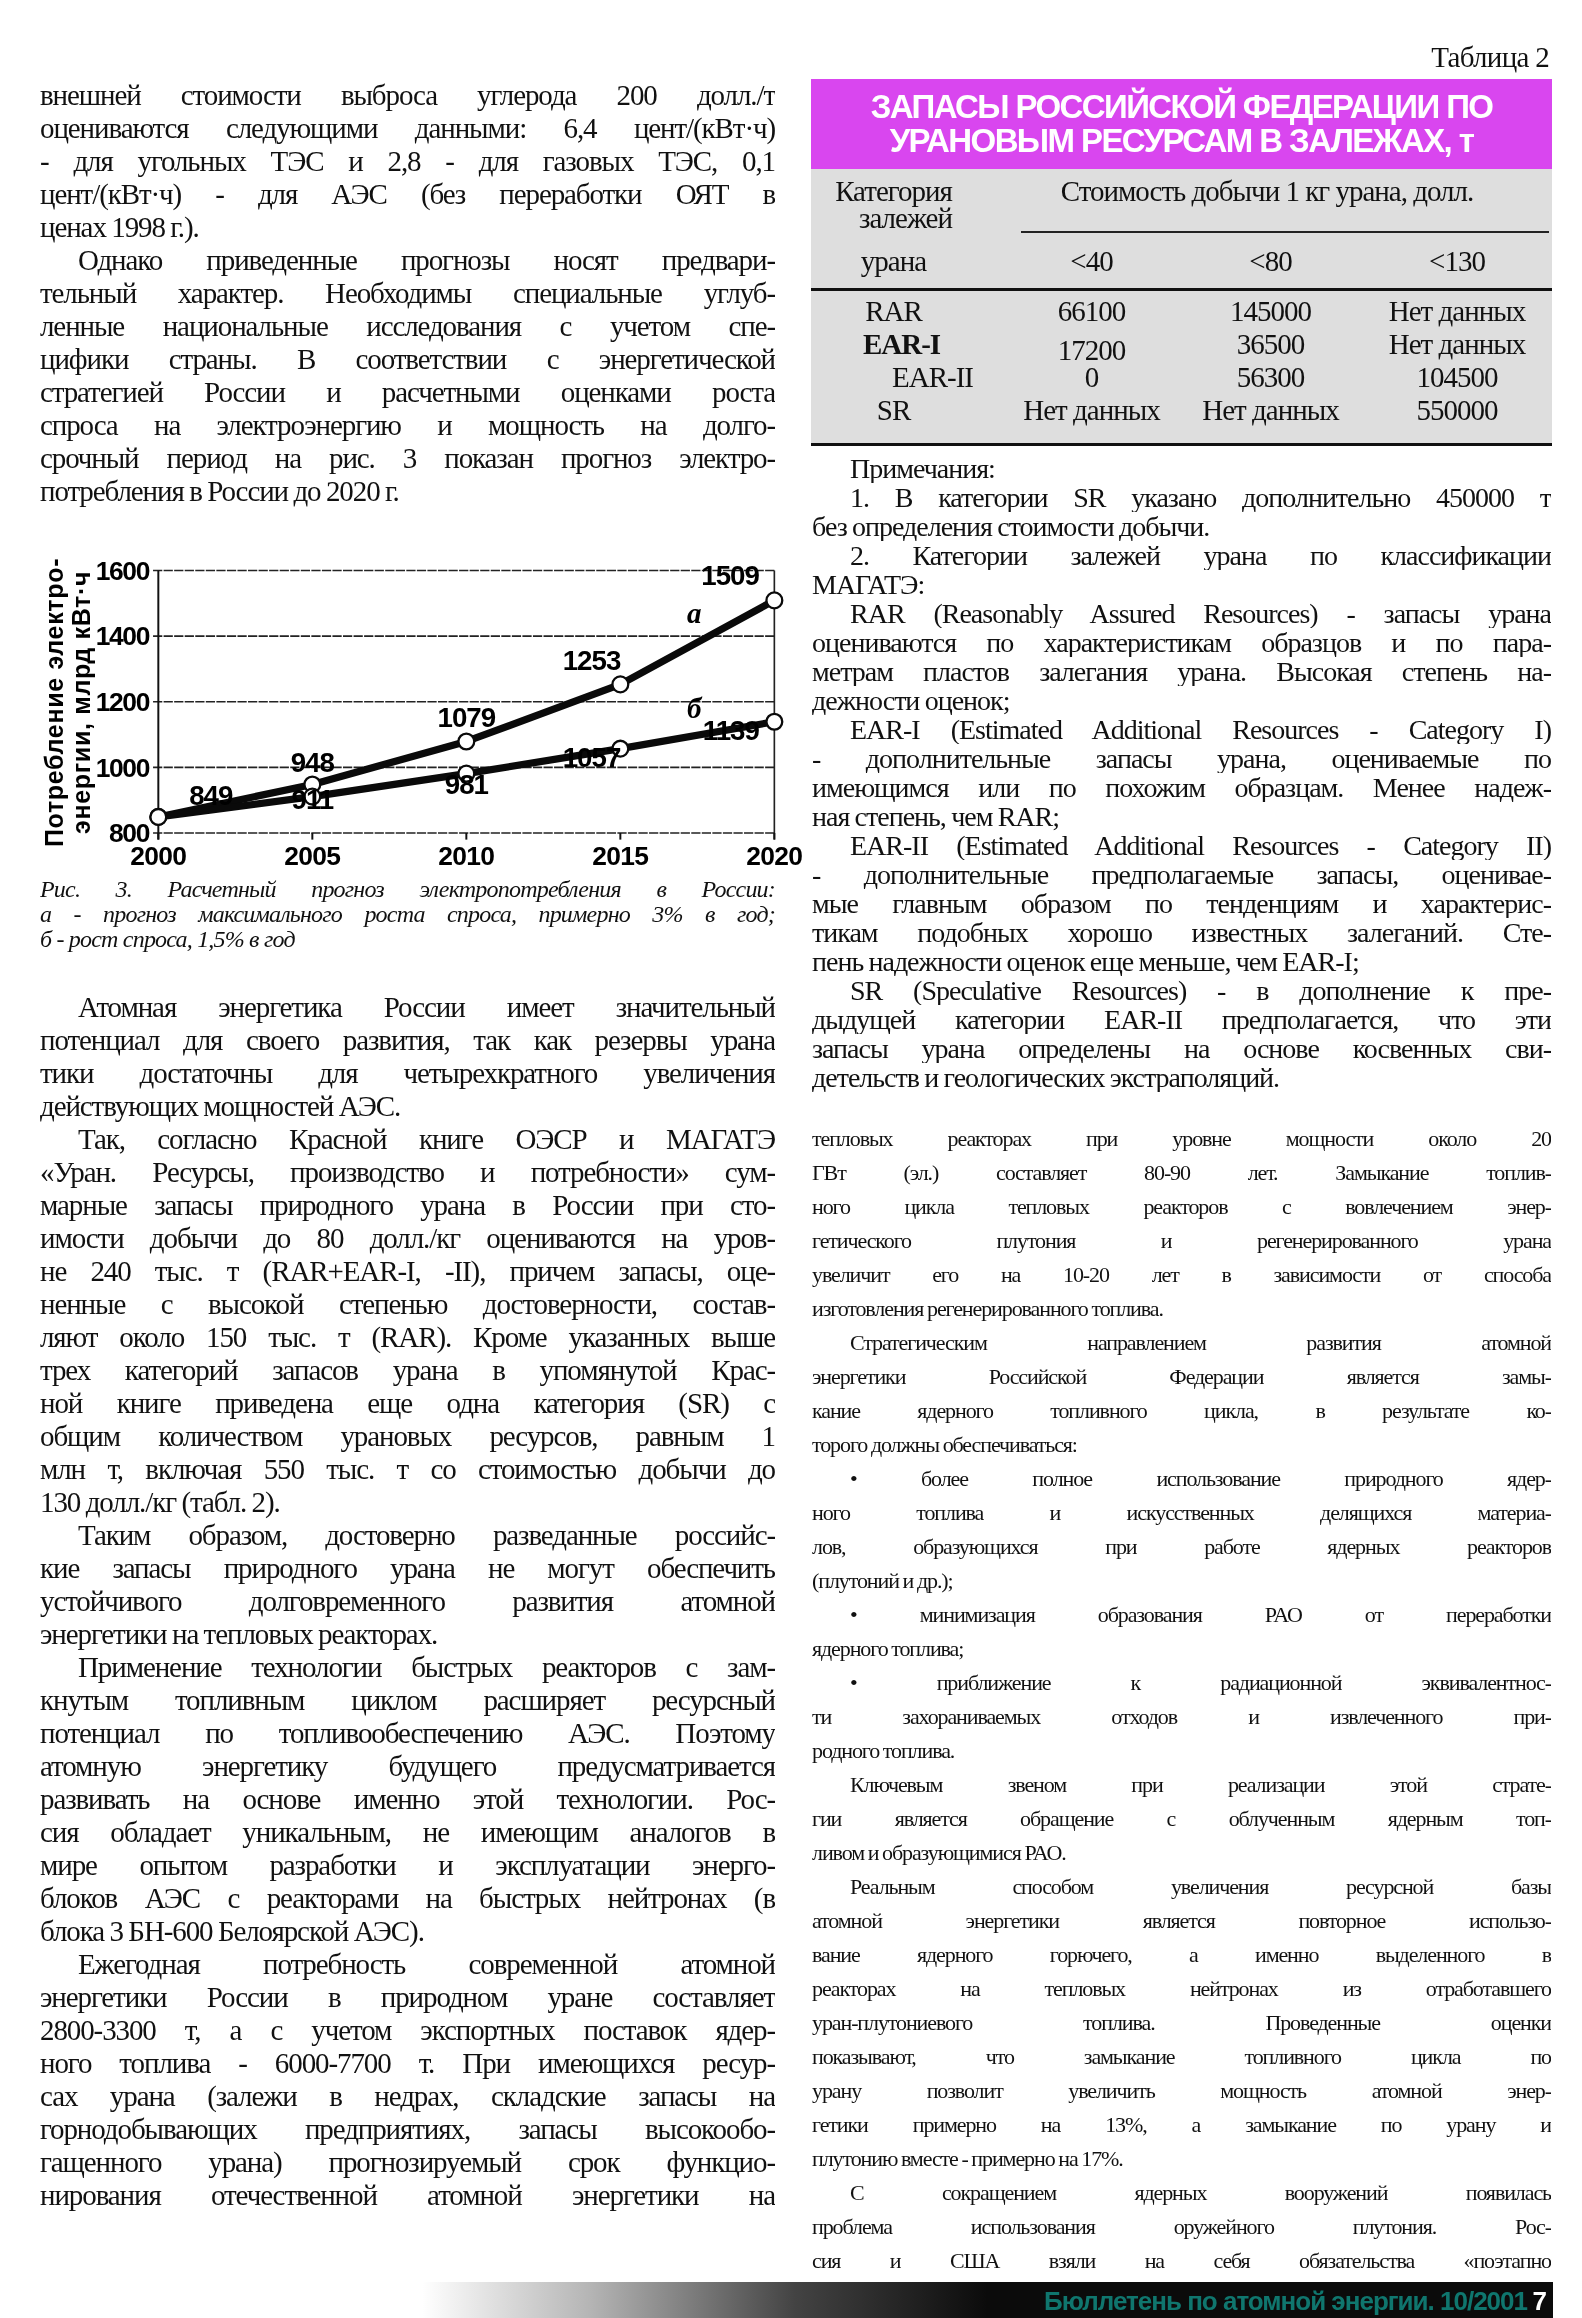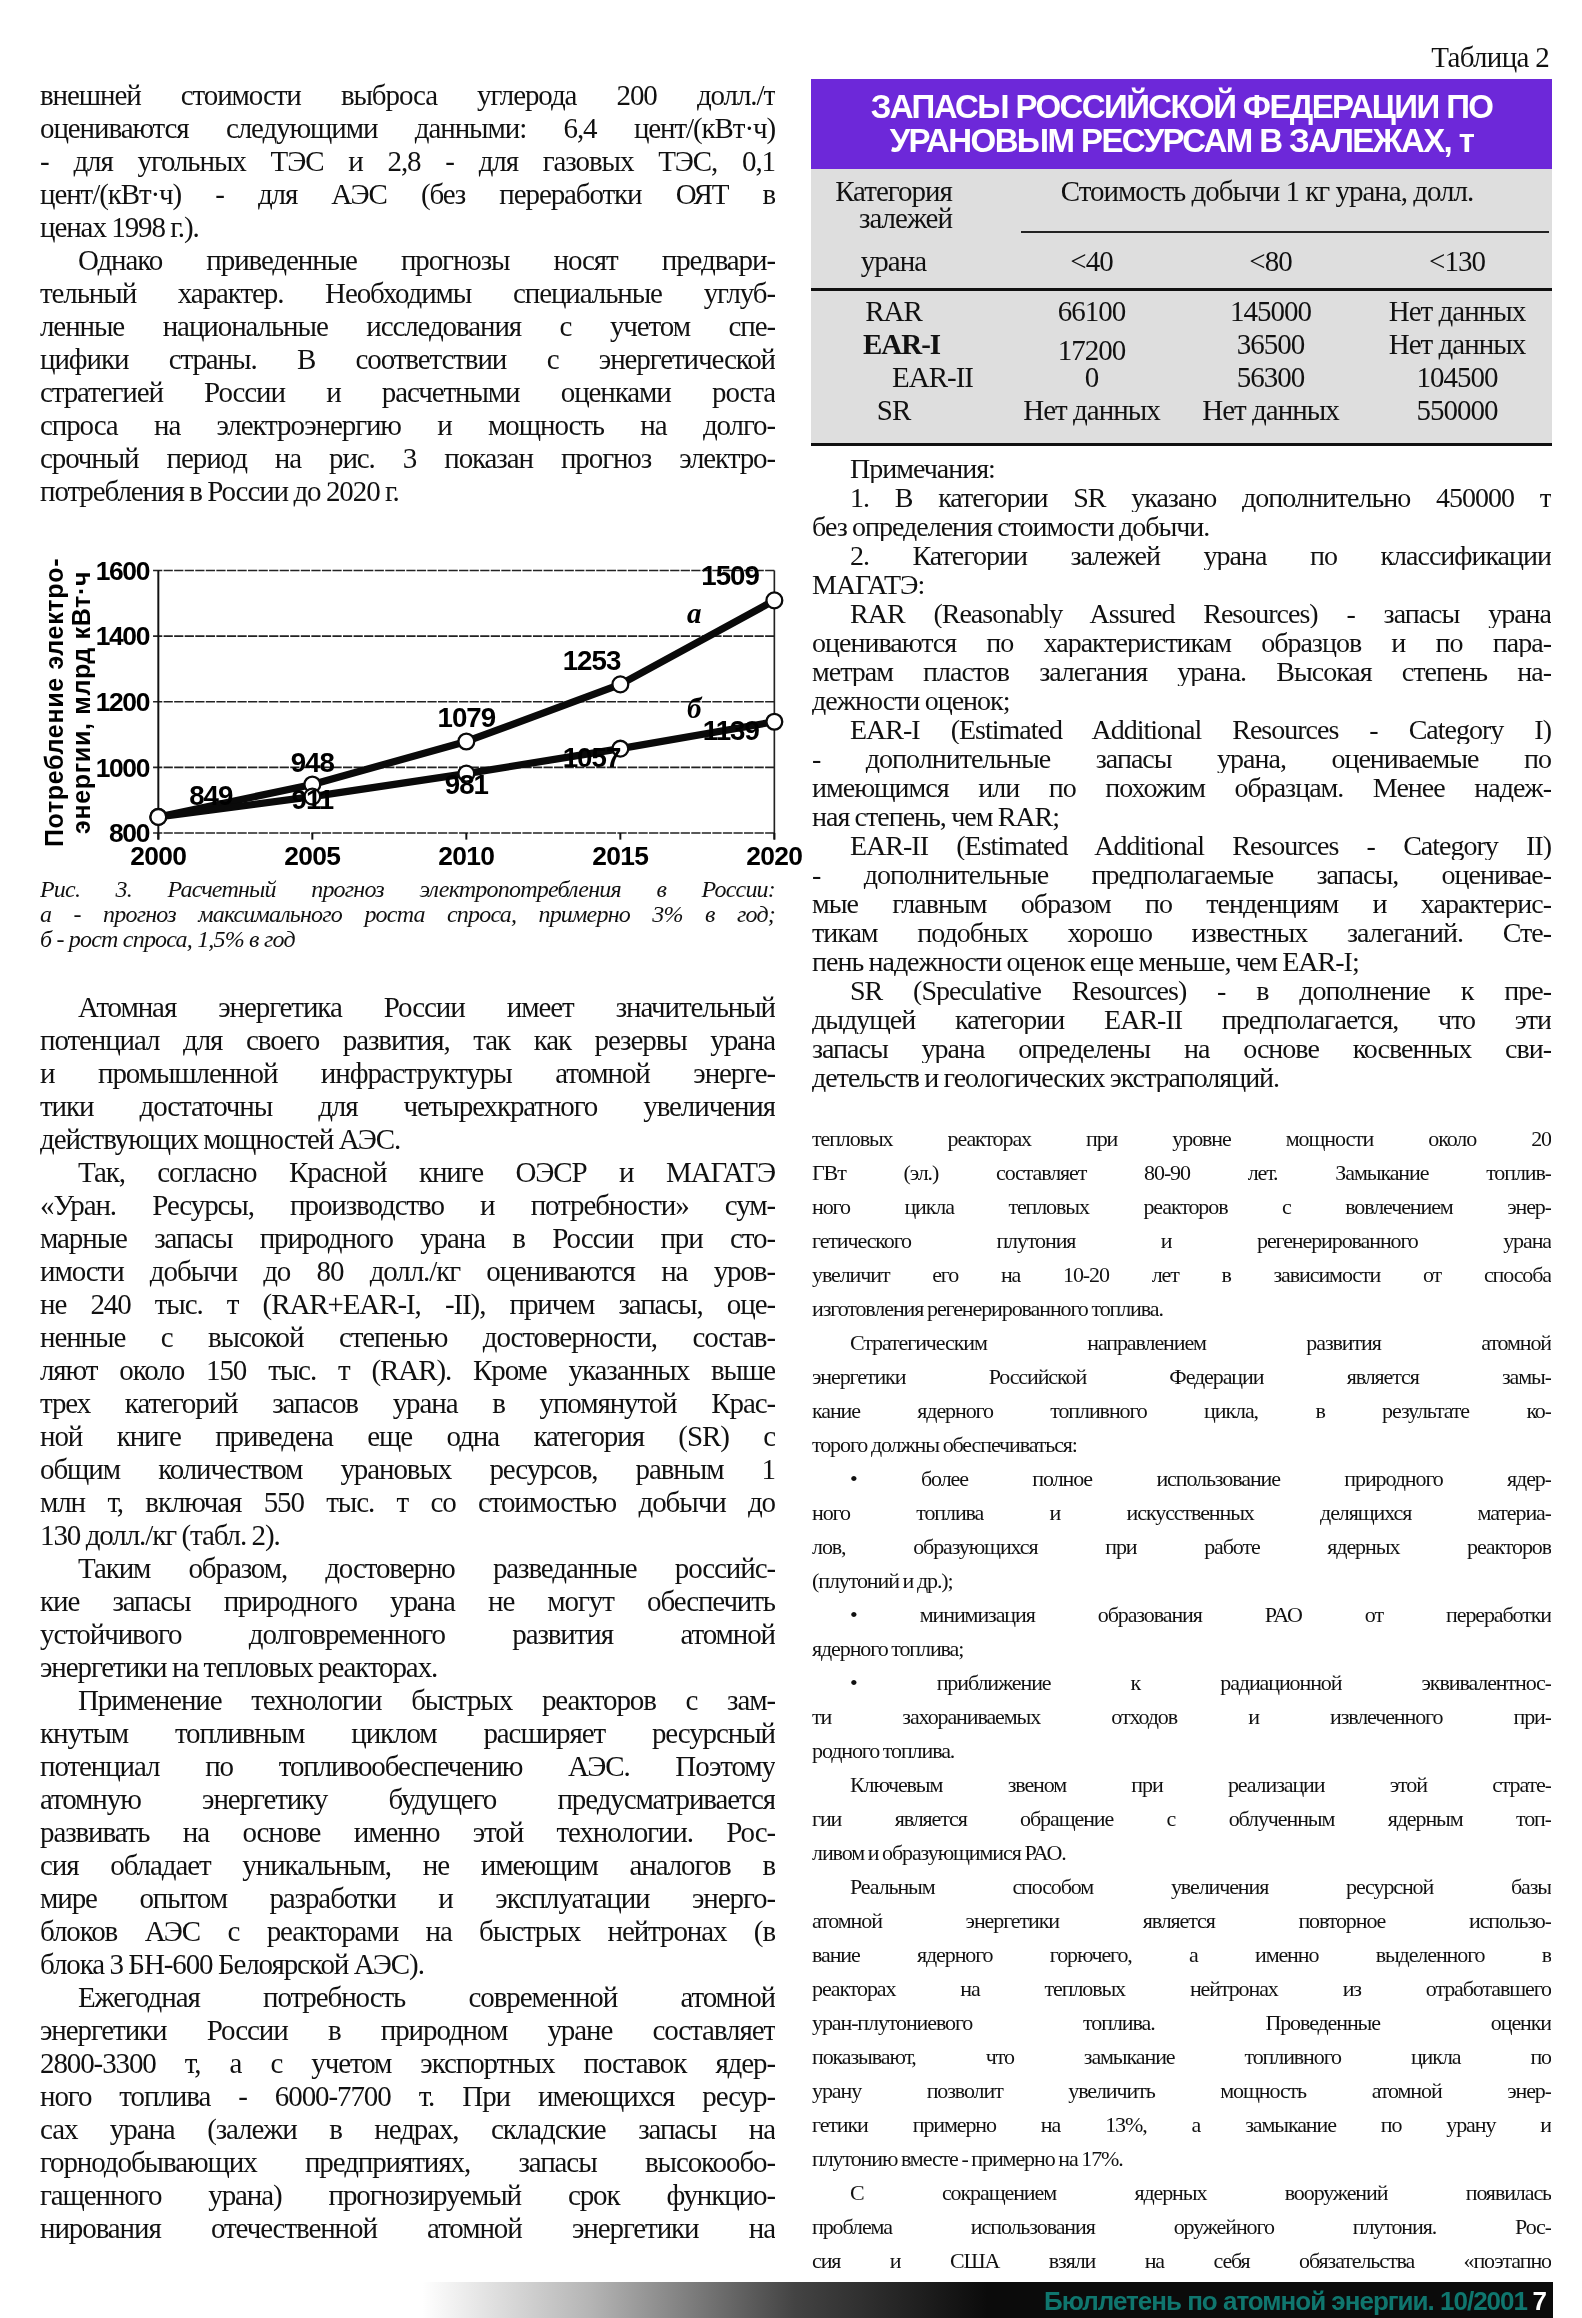--- a/index.html
+++ b/index.html
@@ -10,21 +10,21 @@
           text-align:justify; text-align-last:justify; }
   .line.end { text-align:left; text-align-last:left; }
   .line.indent { padding-left:38px; }
   .col-left .line { font-size:29px; line-height:33px; letter-spacing:-1.1px; word-spacing:-0.7px; }
   .col-a .line { font-size:29px; line-height:33px; letter-spacing:-1.1px; word-spacing:-0.7px; }
   .col-r .line { font-size:22px; line-height:34px; letter-spacing:-1.1px; word-spacing:-0.7px; }
   .col-notes .line { font-size:28px; line-height:29px; letter-spacing:-1px; word-spacing:-0.7px; }
   .caption .line { font-style:italic; font-size:24px; line-height:25px; letter-spacing:-0.8px; }
   .table-label { position:absolute; right:34px; top:41px; font-size:29px; letter-spacing:-0.7px; }
   .tbl { position:absolute; left:811px; top:79px; width:741px; height:367px; background:#dedede; }
-  .tbl-head { position:absolute; left:0; top:0; width:100%; height:90px; background:#6d28d9;
+  .tbl-head { position:absolute; left:0; top:0; width:100%; height:90px; background:#d946ef;
               color:#fff; font-family:"Liberation Sans","DejaVu Sans",sans-serif; font-weight:bold;
               text-align:center; font-size:33px; line-height:34px; letter-spacing:-1.6px; padding-top:10.6px; box-sizing:border-box; }
   .tbl-head div { display:block; }
   .tbl .rule-thick { position:absolute; left:0; width:100%; height:3.3px; background:#111; }
   .tbl .rule-thin { position:absolute; height:2px; background:#222; }
   .tbl .cell { position:absolute; font-size:29px; letter-spacing:-1px; text-align:center; white-space:nowrap; line-height:29px; }
   .chart-svg { position:absolute; left:0; top:0; }
   .footer-bar { position:absolute; left:422px; top:2282px; width:1131px; height:36px;
                 background:linear-gradient(to right, rgba(0,0,0,0) 0%, rgba(40,40,40,0.35) 15%, rgba(20,20,20,0.8) 33%, #0b0b0b 50%, #0b0b0b 100%); }
   .footer-text { position:absolute; right:56px; top:2284px; color:#0f766e; font-family:"Liberation Sans","DejaVu Sans",sans-serif;
@@ -103,21 +103,20 @@
 
 <div class="block caption" style="left:40px; top:877px; width:735px;">
     <span class="line">Рис. 3. Расчетный прогноз электропотребления в России:</span>
     <span class="line">а - прогноз максимального роста спроса, примерно 3% в год;</span>
     <span class="line end">б - рост спроса, 1,5% в год</span>
   </div>
 
 <div class="block col-left" style="left:40px; top:991px; width:735px;">
     <span class="line indent">Атомная энергетика России имеет значительный</span>
     <span class="line">потенциал для своего развития, так как резервы урана</span>
-    <span class="line">и промышленной инфраструктуры атомной энерге-</span>
     <span class="line">тики достаточны для четырехкратного увеличения</span>
     <span class="line end">действующих мощностей АЭС.</span>
     <span class="line indent">Так, согласно Красной книге ОЭСР и МАГАТЭ</span>
     <span class="line">«Уран. Ресурсы, производство и потребности» сум-</span>
     <span class="line">марные запасы природного урана в России при сто-</span>
     <span class="line">имости добычи до 80 долл./кг оцениваются на уров-</span>
     <span class="line">не 240 тыс. т (RAR+EAR-I, -II), причем запасы, оце-</span>
     <span class="line">ненные с высокой степенью достоверности, состав-</span>
     <span class="line">ляют около 150 тыс. т (RAR). Кроме указанных выше</span>
     <span class="line">трех категорий запасов урана в упомянутой Крас-</span>

